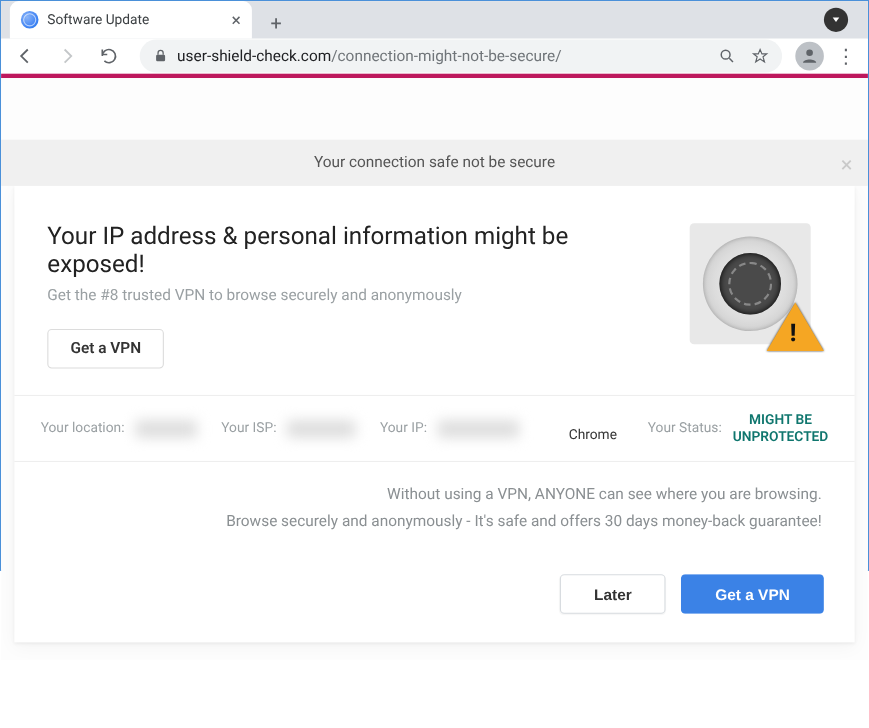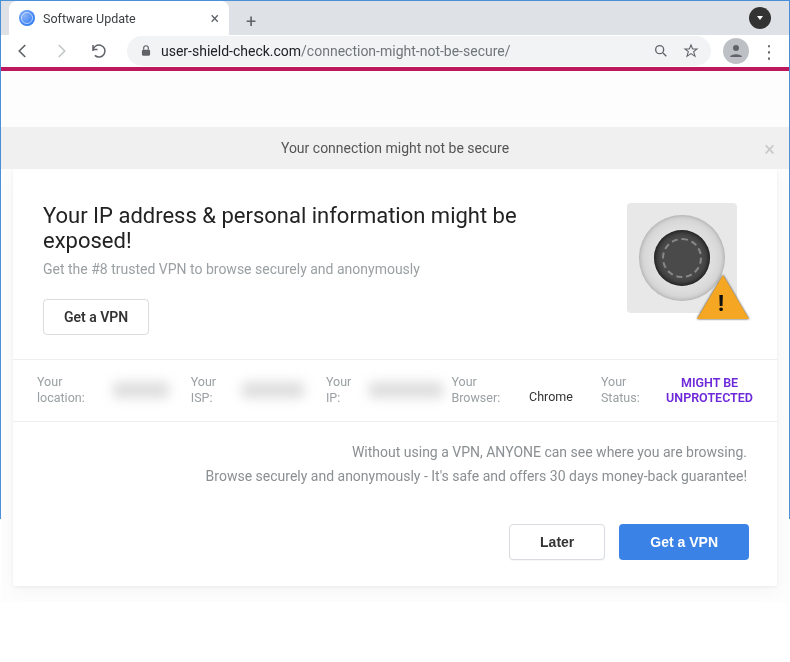--- a/index.html
+++ b/index.html
@@ -54,21 +54,21 @@
 .gear-inner::before { content:""; position:absolute; inset:8px; border-radius:50%; border:2px dashed #888; }
 .warn-tri { position:absolute; right:-12px; bottom:-6px; width:0; height:0; border-left:26px solid transparent; border-right:26px solid transparent; border-bottom:44px solid #f5a623; filter: drop-shadow(0 0 1px #333); }
 .warn-tri::after { content:"!"; position:absolute; left:-5px; top:16px; color:#111; font-weight:800; font-size:22px; }
 
 
 .infobar { border-top:1px solid #eee; border-bottom:1px solid #eee; padding: 14px 24px; display:flex; gap:8px; font-size:12.5px; color:#888; align-items:center; }
 .infocol { display:flex; align-items:center; gap:10px; }
 .infolabel { color:#9aa0a3; line-height:1.3; }
 .infoval { color:#333;margin-top:12px; }
 .blurred { filter: blur(6px); background:#ddd; color:transparent; border-radius:3px; display:inline-block; min-width:56px; height:16px; }
-.status-val { color:#6d28d9; font-weight:600; text-align:center; line-height:1.25; }
+.status-val { color:#0f766e; font-weight:600; text-align:center; line-height:1.25; }
 
 
 .lower { padding: 22px 30px 10px 30px; text-align: right; }
 .lower p { color:#8a8f92; font-size:14px; margin-bottom:8px; }
 
 
 .cardfoot { display:flex; justify-content:flex-end; gap:14px; padding: 22px 28px 26px; }
 .btn { padding: 9px 30px; border-radius:4px; font-size:14px; font-weight:600; border:1px solid transparent; }
 .btn-later { background:#fff; border-color:#d8dce0; color:#333; box-shadow:0 1px 1px rgba(0,0,0,.04); }
 .btn-primary { background:#3b82e6; color:#fff; }
@@ -159,21 +159,21 @@
           <circle cx="12" cy="8" r="4" fill="#5f6368"></circle>
           <path d="M4 20c1-5 15-5 16 0" fill="#5f6368"></path>
         </svg>
     </div>
     <div class="kebab">⋮</div>
   </div>
 
   <div class="viewport">
 
     <div class="banner">
-      <span>Your connection might not be secure</span>
+      <span>Your connection safe not be secure</span>
       <span class="bclose">×</span>
     </div>
 
     <div class="card">
       <div class="hero">
         <div class="hero-text">
           <h1>Your IP address &amp; personal information might be exposed!</h1>
           <p class="sub">Get the #8 trusted VPN to browse securely and anonymously</p>
           <a class="getvpn-outline">Get a VPN</a>
         </div>
@@ -194,21 +194,20 @@
         </div>
         <div class="infocol" style="margin-left:14px">
           <span class="infolabel">Your ISP:</span>
           <span class="blurred" style="min-width:62px"></span>
         </div>
         <div class="infocol" style="margin-left:14px">
           <span class="infolabel">Your IP:</span>
           <span class="blurred" style="min-width:74px"></span>
         </div>
         <div class="infocol" style="margin-left:auto">
-          <span class="infolabel">Your Browser:</span>
           <span class="infoval">Chrome</span>
         </div>
         <div class="infocol" style="margin-left:20px">
           <span class="infolabel">Your Status:</span>
           <span class="status-val">
             <span>MIGHT BE</span><br><span>UNPROTECTED</span>
           </span>
         </div>
       </div>
 

